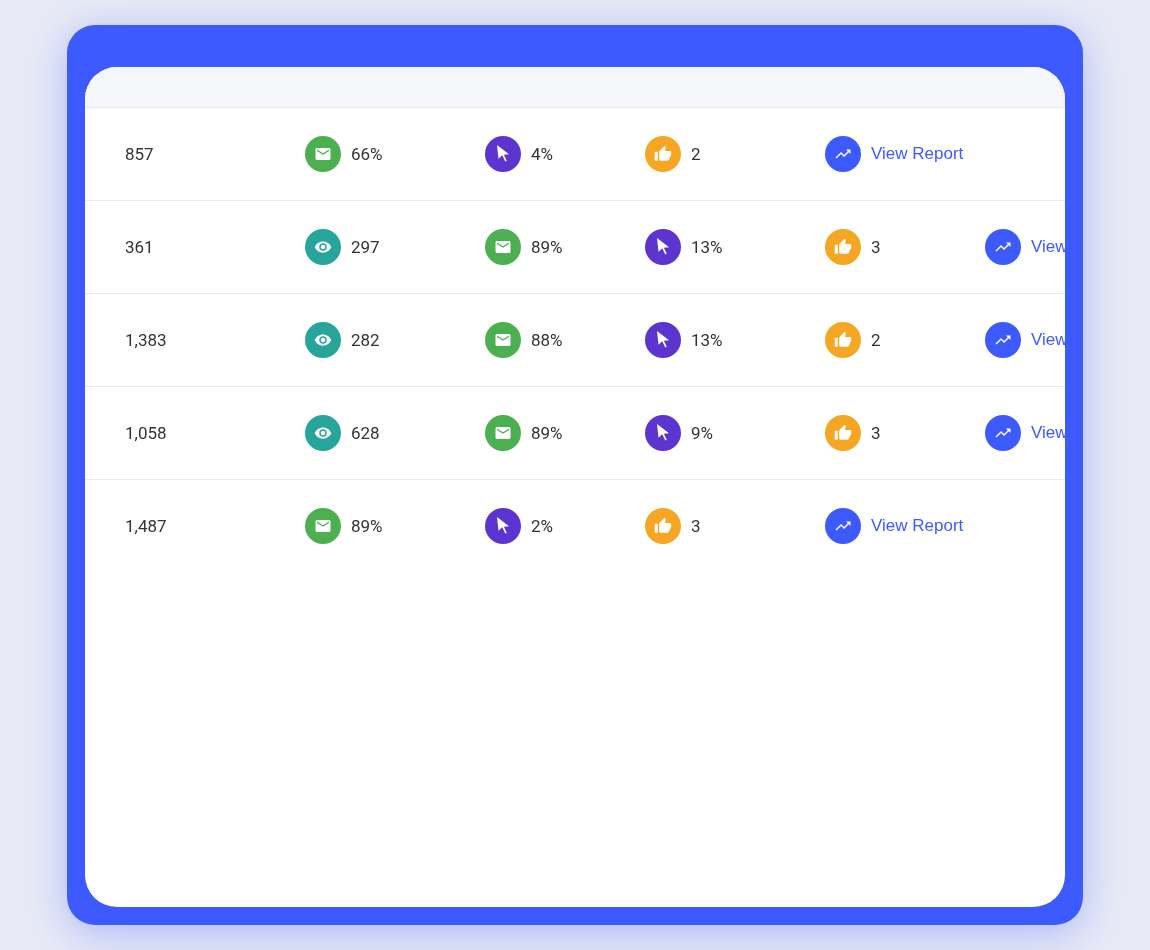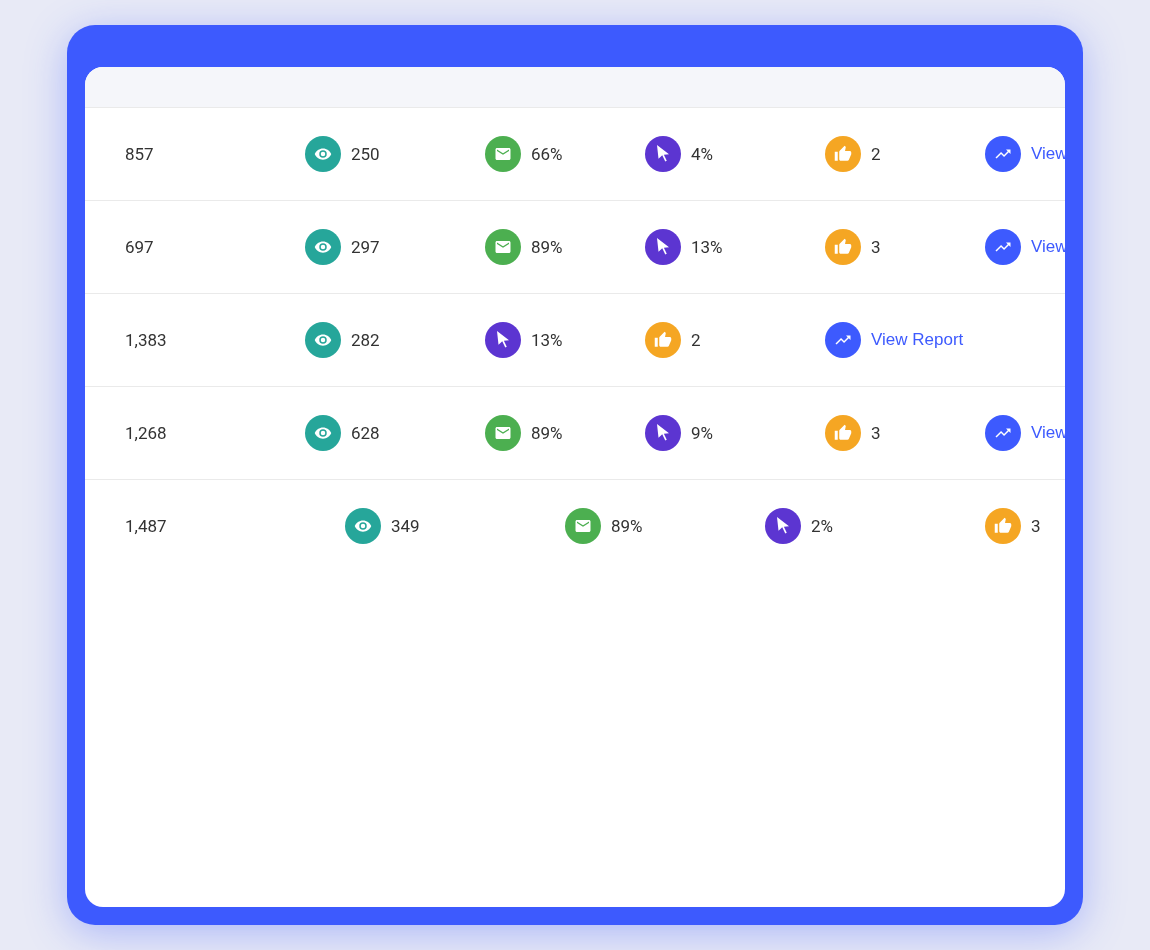--- a/index.html
+++ b/index.html
@@ -20,21 +20,21 @@
 
     .outer-wrapper {
       background: #3d5afe;
       border-radius: 28px;
       padding: 18px;
       box-shadow: 0 8px 40px rgba(61, 90, 254, 0.35);
     }
 
     .card {
       background: #ffffff;
-      border-radius: 18px;
+      border-radius: 32px;
       overflow: hidden;
       width: 980px;
       min-height: 840px;
       margin-top: 24px;
     }
 
     .table-header {
       display: grid;
       grid-template-columns: 180px 180px 160px 180px 160px 1fr;
       padding: 22px 40px 18px 40px;
@@ -52,21 +52,20 @@
     .table-row {
       display: grid;
       grid-template-columns: 180px 180px 160px 180px 160px 1fr;
       padding: 28px 40px;
       border-bottom: 1px solid #eaeaea;
       align-items: center;
     }
 
     .table-row:last-child {
       border-bottom: none;
-      gap: 40px;
     }
 
     .cell {
       display: flex;
       align-items: center;
       gap: 10px;
     }
 
     .word-count-val {
       font-size: 17px;
@@ -130,42 +129,128 @@
       <div class="header-cell"></div>
       <div class="header-cell"></div>
     </div>
 
     <div id="table-body">
         <div class="table-row">
       <div class="cell">
         <span class="word-count-val">857</span>
       </div>
       <div class="cell">
+        <span class="icon-circle icon-green">
+              <svg viewBox="0 0 24 24" xmlns="http://www.w3.org/2000/svg">
+                <path d="M20 4H4c-1.1 0-2 .9-2 2v12c0 1.1.9 2 2 2h16c1.1 0 2-.9 2-2V6c0-1.1-.9-2-2-2zm0 4l-8 5-8-5V6l8 5 8-5v2z"></path>
+              </svg>
+            </span>
+        <span class="metric-val">66%</span>
+      </div>
+      <div class="cell">
+        <span class="icon-circle icon-purple">
+              <svg viewBox="0 0 24 24" xmlns="http://www.w3.org/2000/svg">
+                <path d="M4 0l16 12.3-6.8.8L17 21l-2 1-4-8.5-5 4.8z"></path>
+              </svg>
+            </span>
+        <span class="metric-val">4%</span>
+      </div>
+      <div class="cell">
+        <span class="icon-circle icon-orange">
+              <svg viewBox="0 0 24 24" xmlns="http://www.w3.org/2000/svg">
+                <path d="M1 21h4V9H1v12zm22-11c0-1.1-.9-2-2-2h-6.31l.95-4.57.03-.32c0-.41-.17-.79-.44-1.06L14.17 1 7.59 7.59C7.22 7.95 7 8.45 7 9v10c0 1.1.9 2 2 2h9c.83 0 1.54-.5 1.84-1.22l3.02-7.05c.09-.23.14-.47.14-.73v-2z"></path>
+              </svg>
+            </span>
+        <span class="metric-val">2</span>
+      </div>
+      <div class="cell">
+        <button class="view-report-btn">
+          <span class="icon-circle icon-blue">
+                <svg viewBox="0 0 24 24" xmlns="http://www.w3.org/2000/svg">
+                  <path d="M16 6l2.29 2.29-4.88 4.88-4-4L2 16.59 3.41 18l6-6 4 4 6.3-6.29L22 12V6h-6z"></path>
+                </svg>
+              </span>
+          <span>View Report</span>
+        </button>
+      </div>
+    </div>
+        <div class="table-row">
+      <div class="cell">
+        <span class="word-count-val">361</span>
+      </div>
+      <div class="cell">
         <span class="icon-circle icon-teal">
               <svg viewBox="0 0 24 24" xmlns="http://www.w3.org/2000/svg">
                 <path d="M12 4.5C7 4.5 2.73 7.61 1 12c1.73 4.39 6 7.5 11 7.5s9.27-3.11 11-7.5c-1.73-4.39-6-7.5-11-7.5zm0 12.5a5 5 0 1 1 0-10 5 5 0 0 1 0 10zm0-8a3 3 0 1 0 0 6 3 3 0 0 0 0-6z"></path>
               </svg>
             </span>
-        <span class="metric-val">250</span>
-      </div>
-      <div class="cell">
-        <span class="icon-circle icon-green">
-              <svg viewBox="0 0 24 24" xmlns="http://www.w3.org/2000/svg">
-                <path d="M20 4H4c-1.1 0-2 .9-2 2v12c0 1.1.9 2 2 2h16c1.1 0 2-.9 2-2V6c0-1.1-.9-2-2-2zm0 4l-8 5-8-5V6l8 5 8-5v2z"></path>
-              </svg>
-            </span>
-        <span class="metric-val">66%</span>
-      </div>
-      <div class="cell">
-        <span class="icon-circle icon-purple">
-              <svg viewBox="0 0 24 24" xmlns="http://www.w3.org/2000/svg">
-                <path d="M4 0l16 12.3-6.8.8L17 21l-2 1-4-8.5-5 4.8z"></path>
-              </svg>
-            </span>
-        <span class="metric-val">4%</span>
+        <span class="metric-val">297</span>
+      </div>
+      <div class="cell">
+        <span class="icon-circle icon-green">
+              <svg viewBox="0 0 24 24" xmlns="http://www.w3.org/2000/svg">
+                <path d="M20 4H4c-1.1 0-2 .9-2 2v12c0 1.1.9 2 2 2h16c1.1 0 2-.9 2-2V6c0-1.1-.9-2-2-2zm0 4l-8 5-8-5V6l8 5 8-5v2z"></path>
+              </svg>
+            </span>
+        <span class="metric-val">89%</span>
+      </div>
+      <div class="cell">
+        <span class="icon-circle icon-purple">
+              <svg viewBox="0 0 24 24" xmlns="http://www.w3.org/2000/svg">
+                <path d="M4 0l16 12.3-6.8.8L17 21l-2 1-4-8.5-5 4.8z"></path>
+              </svg>
+            </span>
+        <span class="metric-val">13%</span>
+      </div>
+      <div class="cell">
+        <span class="icon-circle icon-orange">
+              <svg viewBox="0 0 24 24" xmlns="http://www.w3.org/2000/svg">
+                <path d="M1 21h4V9H1v12zm22-11c0-1.1-.9-2-2-2h-6.31l.95-4.57.03-.32c0-.41-.17-.79-.44-1.06L14.17 1 7.59 7.59C7.22 7.95 7 8.45 7 9v10c0 1.1.9 2 2 2h9c.83 0 1.54-.5 1.84-1.22l3.02-7.05c.09-.23.14-.47.14-.73v-2z"></path>
+              </svg>
+            </span>
+        <span class="metric-val">3</span>
+      </div>
+      <div class="cell">
+        <button class="view-report-btn">
+          <span class="icon-circle icon-blue">
+                <svg viewBox="0 0 24 24" xmlns="http://www.w3.org/2000/svg">
+                  <path d="M16 6l2.29 2.29-4.88 4.88-4-4L2 16.59 3.41 18l6-6 4 4 6.3-6.29L22 12V6h-6z"></path>
+                </svg>
+              </span>
+          <span>View Report</span>
+        </button>
+      </div>
+    </div>
+        <div class="table-row">
+      <div class="cell">
+        <span class="word-count-val">1,383</span>
+      </div>
+      <div class="cell">
+        <span class="icon-circle icon-teal">
+              <svg viewBox="0 0 24 24" xmlns="http://www.w3.org/2000/svg">
+                <path d="M12 4.5C7 4.5 2.73 7.61 1 12c1.73 4.39 6 7.5 11 7.5s9.27-3.11 11-7.5c-1.73-4.39-6-7.5-11-7.5zm0 12.5a5 5 0 1 1 0-10 5 5 0 0 1 0 10zm0-8a3 3 0 1 0 0 6 3 3 0 0 0 0-6z"></path>
+              </svg>
+            </span>
+        <span class="metric-val">282</span>
+      </div>
+      <div class="cell">
+        <span class="icon-circle icon-green">
+              <svg viewBox="0 0 24 24" xmlns="http://www.w3.org/2000/svg">
+                <path d="M20 4H4c-1.1 0-2 .9-2 2v12c0 1.1.9 2 2 2h16c1.1 0 2-.9 2-2V6c0-1.1-.9-2-2-2zm0 4l-8 5-8-5V6l8 5 8-5v2z"></path>
+              </svg>
+            </span>
+        <span class="metric-val">88%</span>
+      </div>
+      <div class="cell">
+        <span class="icon-circle icon-purple">
+              <svg viewBox="0 0 24 24" xmlns="http://www.w3.org/2000/svg">
+                <path d="M4 0l16 12.3-6.8.8L17 21l-2 1-4-8.5-5 4.8z"></path>
+              </svg>
+            </span>
+        <span class="metric-val">13%</span>
       </div>
       <div class="cell">
         <span class="icon-circle icon-orange">
               <svg viewBox="0 0 24 24" xmlns="http://www.w3.org/2000/svg">
                 <path d="M1 21h4V9H1v12zm22-11c0-1.1-.9-2-2-2h-6.31l.95-4.57.03-.32c0-.41-.17-.79-.44-1.06L14.17 1 7.59 7.59C7.22 7.95 7 8.45 7 9v10c0 1.1.9 2 2 2h9c.83 0 1.54-.5 1.84-1.22l3.02-7.05c.09-.23.14-.47.14-.73v-2z"></path>
               </svg>
             </span>
         <span class="metric-val">2</span>
       </div>
       <div class="cell">
@@ -174,45 +259,45 @@
                 <svg viewBox="0 0 24 24" xmlns="http://www.w3.org/2000/svg">
                   <path d="M16 6l2.29 2.29-4.88 4.88-4-4L2 16.59 3.41 18l6-6 4 4 6.3-6.29L22 12V6h-6z"></path>
                 </svg>
               </span>
           <span>View Report</span>
         </button>
       </div>
     </div>
         <div class="table-row">
       <div class="cell">
-        <span class="word-count-val">697</span>
+        <span class="word-count-val">1,058</span>
       </div>
       <div class="cell">
         <span class="icon-circle icon-teal">
               <svg viewBox="0 0 24 24" xmlns="http://www.w3.org/2000/svg">
                 <path d="M12 4.5C7 4.5 2.73 7.61 1 12c1.73 4.39 6 7.5 11 7.5s9.27-3.11 11-7.5c-1.73-4.39-6-7.5-11-7.5zm0 12.5a5 5 0 1 1 0-10 5 5 0 0 1 0 10zm0-8a3 3 0 1 0 0 6 3 3 0 0 0 0-6z"></path>
               </svg>
             </span>
-        <span class="metric-val">297</span>
+        <span class="metric-val">628</span>
       </div>
       <div class="cell">
         <span class="icon-circle icon-green">
               <svg viewBox="0 0 24 24" xmlns="http://www.w3.org/2000/svg">
                 <path d="M20 4H4c-1.1 0-2 .9-2 2v12c0 1.1.9 2 2 2h16c1.1 0 2-.9 2-2V6c0-1.1-.9-2-2-2zm0 4l-8 5-8-5V6l8 5 8-5v2z"></path>
               </svg>
             </span>
         <span class="metric-val">89%</span>
       </div>
       <div class="cell">
         <span class="icon-circle icon-purple">
               <svg viewBox="0 0 24 24" xmlns="http://www.w3.org/2000/svg">
                 <path d="M4 0l16 12.3-6.8.8L17 21l-2 1-4-8.5-5 4.8z"></path>
               </svg>
             </span>
-        <span class="metric-val">13%</span>
+        <span class="metric-val">9%</span>
       </div>
       <div class="cell">
         <span class="icon-circle icon-orange">
               <svg viewBox="0 0 24 24" xmlns="http://www.w3.org/2000/svg">
                 <path d="M1 21h4V9H1v12zm22-11c0-1.1-.9-2-2-2h-6.31l.95-4.57.03-.32c0-.41-.17-.79-.44-1.06L14.17 1 7.59 7.59C7.22 7.95 7 8.45 7 9v10c0 1.1.9 2 2 2h9c.83 0 1.54-.5 1.84-1.22l3.02-7.05c.09-.23.14-.47.14-.73v-2z"></path>
               </svg>
             </span>
         <span class="metric-val">3</span>
       </div>
       <div class="cell">
@@ -221,115 +306,21 @@
                 <svg viewBox="0 0 24 24" xmlns="http://www.w3.org/2000/svg">
                   <path d="M16 6l2.29 2.29-4.88 4.88-4-4L2 16.59 3.41 18l6-6 4 4 6.3-6.29L22 12V6h-6z"></path>
                 </svg>
               </span>
           <span>View Report</span>
         </button>
       </div>
     </div>
         <div class="table-row">
       <div class="cell">
-        <span class="word-count-val">1,383</span>
-      </div>
-      <div class="cell">
-        <span class="icon-circle icon-teal">
-              <svg viewBox="0 0 24 24" xmlns="http://www.w3.org/2000/svg">
-                <path d="M12 4.5C7 4.5 2.73 7.61 1 12c1.73 4.39 6 7.5 11 7.5s9.27-3.11 11-7.5c-1.73-4.39-6-7.5-11-7.5zm0 12.5a5 5 0 1 1 0-10 5 5 0 0 1 0 10zm0-8a3 3 0 1 0 0 6 3 3 0 0 0 0-6z"></path>
-              </svg>
-            </span>
-        <span class="metric-val">282</span>
-      </div>
-      <div class="cell">
-        <span class="icon-circle icon-purple">
-              <svg viewBox="0 0 24 24" xmlns="http://www.w3.org/2000/svg">
-                <path d="M4 0l16 12.3-6.8.8L17 21l-2 1-4-8.5-5 4.8z"></path>
-              </svg>
-            </span>
-        <span class="metric-val">13%</span>
-      </div>
-      <div class="cell">
-        <span class="icon-circle icon-orange">
-              <svg viewBox="0 0 24 24" xmlns="http://www.w3.org/2000/svg">
-                <path d="M1 21h4V9H1v12zm22-11c0-1.1-.9-2-2-2h-6.31l.95-4.57.03-.32c0-.41-.17-.79-.44-1.06L14.17 1 7.59 7.59C7.22 7.95 7 8.45 7 9v10c0 1.1.9 2 2 2h9c.83 0 1.54-.5 1.84-1.22l3.02-7.05c.09-.23.14-.47.14-.73v-2z"></path>
-              </svg>
-            </span>
-        <span class="metric-val">2</span>
-      </div>
-      <div class="cell">
-        <button class="view-report-btn">
-          <span class="icon-circle icon-blue">
-                <svg viewBox="0 0 24 24" xmlns="http://www.w3.org/2000/svg">
-                  <path d="M16 6l2.29 2.29-4.88 4.88-4-4L2 16.59 3.41 18l6-6 4 4 6.3-6.29L22 12V6h-6z"></path>
-                </svg>
-              </span>
-          <span>View Report</span>
-        </button>
-      </div>
-    </div>
-        <div class="table-row">
-      <div class="cell">
-        <span class="word-count-val">1,268</span>
-      </div>
-      <div class="cell">
-        <span class="icon-circle icon-teal">
-              <svg viewBox="0 0 24 24" xmlns="http://www.w3.org/2000/svg">
-                <path d="M12 4.5C7 4.5 2.73 7.61 1 12c1.73 4.39 6 7.5 11 7.5s9.27-3.11 11-7.5c-1.73-4.39-6-7.5-11-7.5zm0 12.5a5 5 0 1 1 0-10 5 5 0 0 1 0 10zm0-8a3 3 0 1 0 0 6 3 3 0 0 0 0-6z"></path>
-              </svg>
-            </span>
-        <span class="metric-val">628</span>
-      </div>
-      <div class="cell">
-        <span class="icon-circle icon-green">
-              <svg viewBox="0 0 24 24" xmlns="http://www.w3.org/2000/svg">
-                <path d="M20 4H4c-1.1 0-2 .9-2 2v12c0 1.1.9 2 2 2h16c1.1 0 2-.9 2-2V6c0-1.1-.9-2-2-2zm0 4l-8 5-8-5V6l8 5 8-5v2z"></path>
-              </svg>
-            </span>
-        <span class="metric-val">89%</span>
-      </div>
-      <div class="cell">
-        <span class="icon-circle icon-purple">
-              <svg viewBox="0 0 24 24" xmlns="http://www.w3.org/2000/svg">
-                <path d="M4 0l16 12.3-6.8.8L17 21l-2 1-4-8.5-5 4.8z"></path>
-              </svg>
-            </span>
-        <span class="metric-val">9%</span>
-      </div>
-      <div class="cell">
-        <span class="icon-circle icon-orange">
-              <svg viewBox="0 0 24 24" xmlns="http://www.w3.org/2000/svg">
-                <path d="M1 21h4V9H1v12zm22-11c0-1.1-.9-2-2-2h-6.31l.95-4.57.03-.32c0-.41-.17-.79-.44-1.06L14.17 1 7.59 7.59C7.22 7.95 7 8.45 7 9v10c0 1.1.9 2 2 2h9c.83 0 1.54-.5 1.84-1.22l3.02-7.05c.09-.23.14-.47.14-.73v-2z"></path>
-              </svg>
-            </span>
-        <span class="metric-val">3</span>
-      </div>
-      <div class="cell">
-        <button class="view-report-btn">
-          <span class="icon-circle icon-blue">
-                <svg viewBox="0 0 24 24" xmlns="http://www.w3.org/2000/svg">
-                  <path d="M16 6l2.29 2.29-4.88 4.88-4-4L2 16.59 3.41 18l6-6 4 4 6.3-6.29L22 12V6h-6z"></path>
-                </svg>
-              </span>
-          <span>View Report</span>
-        </button>
-      </div>
-    </div>
-        <div class="table-row">
-      <div class="cell">
         <span class="word-count-val">1,487</span>
-      </div>
-      <div class="cell">
-        <span class="icon-circle icon-teal">
-              <svg viewBox="0 0 24 24" xmlns="http://www.w3.org/2000/svg">
-                <path d="M12 4.5C7 4.5 2.73 7.61 1 12c1.73 4.39 6 7.5 11 7.5s9.27-3.11 11-7.5c-1.73-4.39-6-7.5-11-7.5zm0 12.5a5 5 0 1 1 0-10 5 5 0 0 1 0 10zm0-8a3 3 0 1 0 0 6 3 3 0 0 0 0-6z"></path>
-              </svg>
-            </span>
-        <span class="metric-val">349</span>
       </div>
       <div class="cell">
         <span class="icon-circle icon-green">
               <svg viewBox="0 0 24 24" xmlns="http://www.w3.org/2000/svg">
                 <path d="M20 4H4c-1.1 0-2 .9-2 2v12c0 1.1.9 2 2 2h16c1.1 0 2-.9 2-2V6c0-1.1-.9-2-2-2zm0 4l-8 5-8-5V6l8 5 8-5v2z"></path>
               </svg>
             </span>
         <span class="metric-val">89%</span>
       </div>
       <div class="cell">

